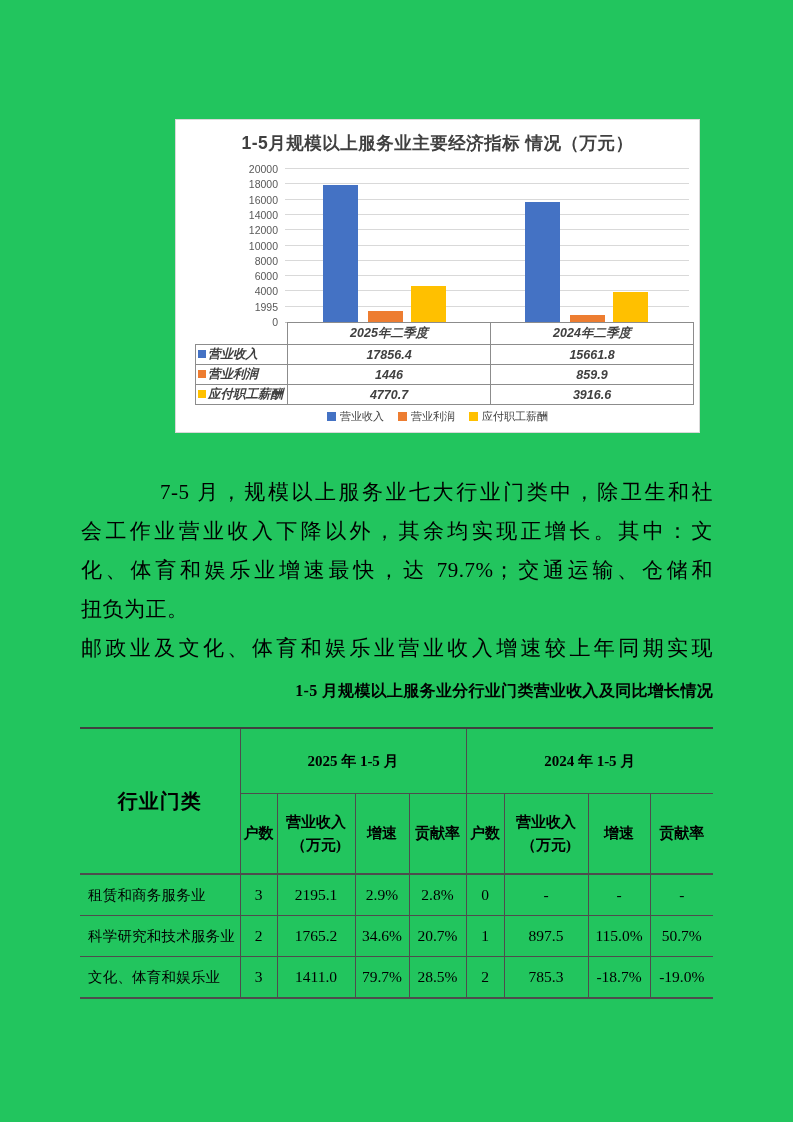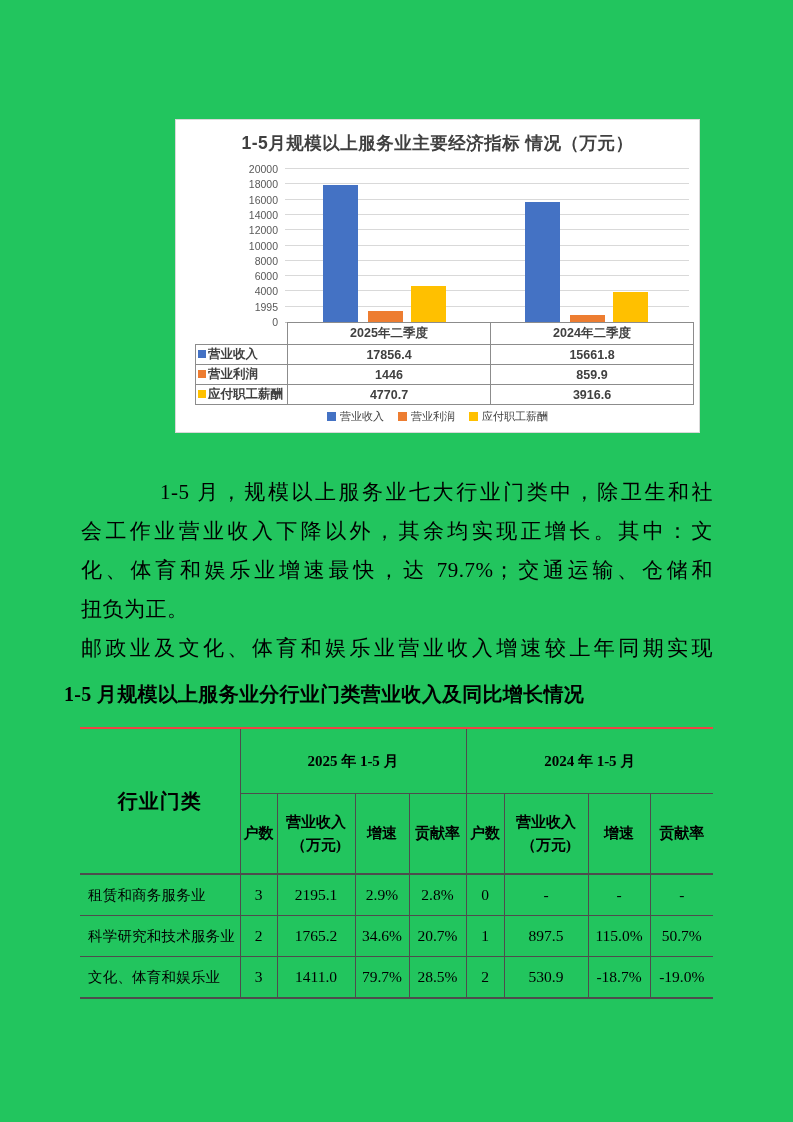--- a/index.html
+++ b/index.html
@@ -15,53 +15,53 @@
   .plot{position:absolute;left:109px;top:49px;width:404px;height:153px;
         border-bottom:1px solid #bfbfbf;}
   .gridline{position:absolute;left:0;right:0;height:1px;background:#d9d9d9;}
   .ylabel{position:absolute;right:calc(100% + 7px);transform:translateY(50%);
           font-size:10.5px;color:#595959;white-space:nowrap;}
   .bar{position:absolute;bottom:0;}
 
   .chart-table{position:absolute;left:19px;top:202px;border-collapse:collapse;
                table-layout:fixed;font-size:12.5px;color:#404040;}
   .chart-table td{border:1px solid #8c8c8c;text-align:center;padding:0;
-                  height:19px;font-weight:700;}
+                  height:19px;font-weight:700;font-style:italic;}
   .chart-table tr:first-child td{height:21px;}
   .chart-table td:first-child{width:89px;}
   .chart-table td:not(:first-child){width:202px;}
   .chart-table td.corner{border:none;}
   .chart-table td.series-label{text-align:left;padding-left:2px;white-space:nowrap;}
   .swatch{display:inline-block;width:8px;height:8px;margin-right:2px;}
   .legend{position:absolute;left:0;right:0;top:289px;text-align:center;
           font-size:11px;color:#404040;}
   .legend-item{display:inline-block;margin:0 7px;white-space:nowrap;}
   .legend .swatch{width:9px;height:9px;margin-right:4px;vertical-align:-1px;}
 
   
   .heading{position:absolute;left:80px;top:431px;width:633px;margin:0;
            font-size:21px;font-weight:bold;letter-spacing:1px;padding-left:84px;box-sizing:border-box;}
   .para{position:absolute;left:81px;top:473px;width:632px;font-size:21px;}
   .para .pline{height:39px;line-height:39px;text-align:justify;text-align-last:justify;
                letter-spacing:.5px;white-space:nowrap;}
   .para .pline.first{padding-left:79px;}
   .para .pline.last{text-align-last:left;}
 
-  .tbl-title{position:absolute;left:64px;top:681px;width:633px;text-align:left;
-             font-size:20px;font-weight:bold;letter-spacing:.3px;}
+  .tbl-title{position:absolute;left:80px;top:681px;width:633px;text-align:right;
+             font-size:16px;font-weight:bold;letter-spacing:.3px;}
 
   
   .main-table{position:absolute;left:80px;top:727px;width:633px;border-collapse:collapse;
               table-layout:fixed;font-size:15px;}
   .main-table th,.main-table td{border:1px solid #4d4d4d;text-align:center;
               padding:0;font-weight:normal;overflow:hidden;}
   .main-table th{font-weight:bold;line-height:1.5;}
   .main-table tr th:first-child,.main-table tr td:first-child{border-left:none;}
   .main-table tr th:last-child,.main-table tr td:last-child{border-right:none;}
-  .main-table tr.h1 th{height:64px;border-top:2px solid #ef4444;}
+  .main-table tr.h1 th{height:64px;border-top:2px solid #404040;}
   .main-table th.corner{border-bottom:2px solid #4d4d4d;font-size:20px;letter-spacing:1px;}
   .main-table tr.h2 th{height:79px;border-bottom:2px solid #4d4d4d;}
   .main-table th.vstack{padding:0 2px;margin-left:40px;}
   .main-table th.th-wrap{padding:0 8px;}
   .main-table tr.drow td{height:40px;font-size:15.5px;}
   .main-table tr.drow td.rowname{text-align:left;padding-left:8px;font-size:14.5px;letter-spacing:.2px;}
   .main-table tr.drow:last-child td{border-bottom:2px solid #4d4d4d;}
 </style>
 </head>
 <body>
@@ -121,21 +121,21 @@
             <td>4770.7</td>
             <td>3916.6</td>
           </tr>
         </tbody>
       </table>
     <div class="legend"><span class="legend-item"><span class="swatch" style="background: rgb(68, 114, 196);"></span><span>营业收入</span></span><span class="legend-item"><span class="swatch" style="background: rgb(237, 125, 49);"></span><span>营业利润</span></span><span class="legend-item"><span class="swatch" style="background: rgb(255, 192, 0);"></span><span>应付职工薪酬</span></span></div>
   </figure>
 
 
   <div class="para">
-    <div class="pline first">1-5 月，规模以上服务业七大行业门类中，除卫生和社</div>
+    <div class="pline first">7-5 月，规模以上服务业七大行业门类中，除卫生和社</div>
     <div class="pline">会工作业营业收入下降以外，其余均实现正增长。其中：文</div>
     <div class="pline">化、体育和娱乐业增速最快，达 79.7%；交通运输、仓储和</div>
     <div class="pline last">扭负为正。</div>
     <div class="pline">邮政业及文化、体育和娱乐业营业收入增速较上年同期实现</div>
   </div>
 
   <div class="tbl-title">1-5 月规模以上服务业分行业门类营业收入及同比增长情况</div>
 
   <table class="main-table">
     <colgroup>
@@ -187,19 +187,19 @@
         <td>115.0%</td>
         <td>50.7%</td>
       </tr>
       <tr class="drow">
         <td class="rowname">文化、体育和娱乐业</td>
         <td>3</td>
         <td>1411.0</td>
         <td>79.7%</td>
         <td>28.5%</td>
         <td>2</td>
-        <td>530.9</td>
+        <td>785.3</td>
         <td>-18.7%</td>
         <td>-19.0%</td>
       </tr>
     </tbody>
   </table>
 </div>
 
 </body></html>

